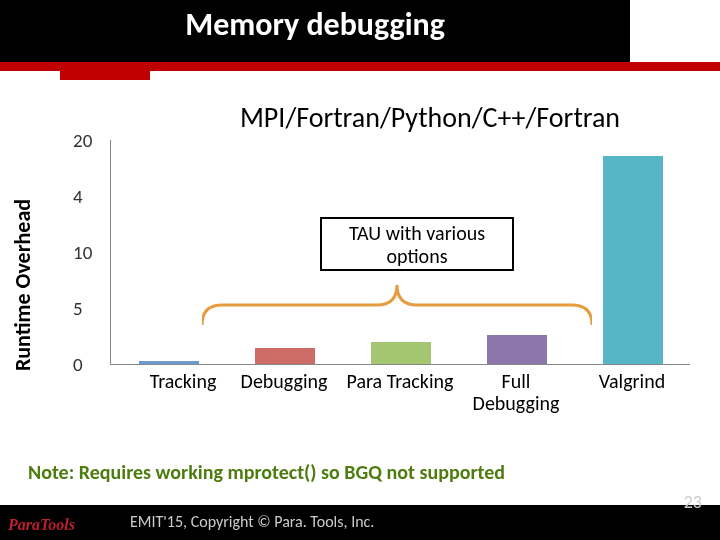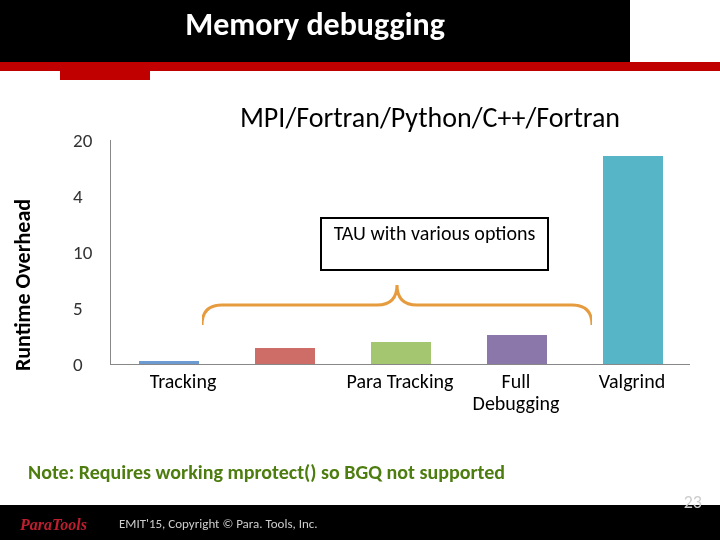--- a/index.html
+++ b/index.html
@@ -8,26 +8,26 @@
   .title-bar { width: 630px; height: 62px; background: #000; color: #fff; text-align: center; font-size: 32px; font-weight: 700; line-height: 50px; }
   .red-strip { position: absolute; top: 62px; left: 0; width: 720px; height: 9px; background: #c00000; }
   .red-accent { position: absolute; top: 62px; left: 60px; width: 90px; height: 18px; background: #c00000; }
   .chart-title { position: absolute; top: 100px; left: 160px; width: 540px; text-align: center; font-size: 28px; color: #000; }
   .chart-area { position: absolute; top: 140px; left: 30px; width: 665px; height: 290px; }
   .ylabel { position: absolute; left: -8px; top: 50%; transform: translate(-50%, -50%) rotate(-90deg); transform-origin: center; font-size: 22px; font-weight: 700; white-space: nowrap; }
   .plot { position: absolute; left: 80px; top: 0; width: 580px; height: 225px; border-left: 1.5px solid #888; border-bottom: 1.5px solid #888; }
   .tick { position: absolute; left: -38px; width: 32px; text-align: left; font-size: 19px; color: #333; transform: translateY(-50%); }
   .bar { position: absolute; bottom: 0; width: 60px; }
   .xcat { position: absolute; top: 230px; width: 116px; text-align: center; font-size: 20px; line-height: 1.1; }
-  .annotation-box { position: absolute; left: 290px; top: 77px; width: 229px; height: 54px; border: 2.5px solid #000; background: #fff; text-align: center; font-size: 20px; line-height: 1.15; padding-top: 3px; }
+  .annotation-box { position: absolute; left: 290px; top: 77px; width: 194px; height: 54px; border: 2.5px solid #000; background: #fff; text-align: center; font-size: 20px; line-height: 1.15; padding-top: 3px; }
   .brace { position: absolute; left: 172px; top: 145px; width: 390px; height: 50px; pointer-events: none; }
   .note { position: absolute; top: 460px; left: 28px; color: #4d7c0f; font-weight: 700; font-size: 20px; }
   .footer-bar { position: absolute; bottom: 0; left: 0; width: 720px; height: 35px; background: #000; }
-  .logo { position: absolute; bottom: 6px; left: 8px; color: #bf1e2e; font-style: italic; font-weight: 700; font-size: 16px; font-family: Georgia, serif; margin-left: 12px; }
-  .copyright { position: absolute; bottom: 9px; left: 119px; color: #ccc; font-size: 13px; }
+  .logo { position: absolute; bottom: 6px; left: 8px; color: #bf1e2e; font-style: italic; font-weight: 700; font-size: 16px; font-family: Georgia, serif; }
+  .copyright { position: absolute; bottom: 9px; left: 130px; color: #ccc; font-size: 16px; }
   .pagenum { position: absolute; bottom: 27px; right: 18px; color: #ccc; font-size: 18px; }
 </style>
 </head>
 <body>
 
 <div class="slide">
 
   <div class="title-bar">Memory debugging</div>
   <div class="red-strip"></div>
   <div class="red-accent"></div>
@@ -45,20 +45,21 @@
       <div class="tick" style="top:0%">20</div>
 
       <div id="bar0" class="bar" style="left: 28px; height: 3.375px; background: rgb(108, 155, 209);"></div>
       <div id="bar1" class="bar" style="left: 144px; height: 15.75px; background: rgb(206, 108, 104);"></div>
       <div id="bar2" class="bar" style="left: 260px; height: 22.5px; background: rgb(164, 198, 113);"></div>
       <div id="bar3" class="bar" style="left: 376px; height: 29.25px; background: rgb(140, 119, 171);"></div>
       <div id="bar4" class="bar" style="left: 492px; height: 208.125px; background: rgb(86, 182, 200);"></div>
     </div>
 
     <div id="cat0" class="xcat" style="left: 95px; width: 116px;">Tracking</div>
+    <div id="cat1" class="xcat" style="left: 196px; width: 116px;">Debugging</div>
     <div id="cat2" class="xcat" style="left: 312px; width: 116px;">Para Tracking</div>
     <div id="cat3" class="xcat" style="left: 428px; width: 116px;">Full Debugging</div>
     <div id="cat4" class="xcat" style="left: 544px; width: 116px;">Valgrind</div>
 
     <div class="annotation-box">TAU with various options</div>
 
     <svg class="brace" viewBox="0 0 390 50" preserveAspectRatio="none">
       <path d="M0 40 Q0 20 20 20 L175 20 Q195 20 195 0 Q195 20 215 20 L370 20 Q390 20 390 40" fill="none" stroke="#E69B3E" stroke-width="3"></path>
     </svg>
 

